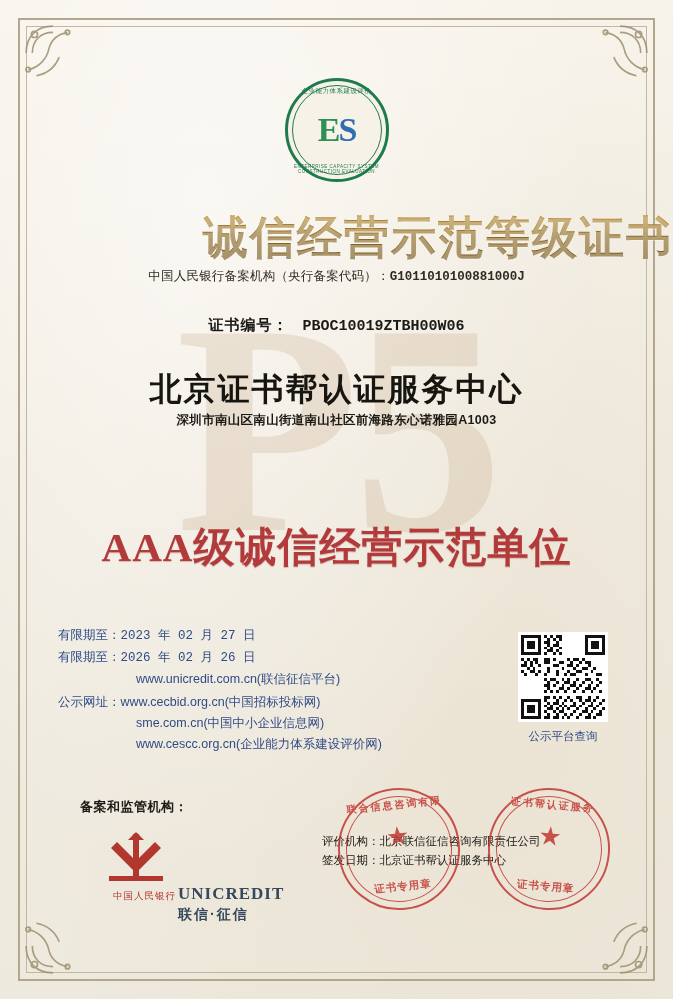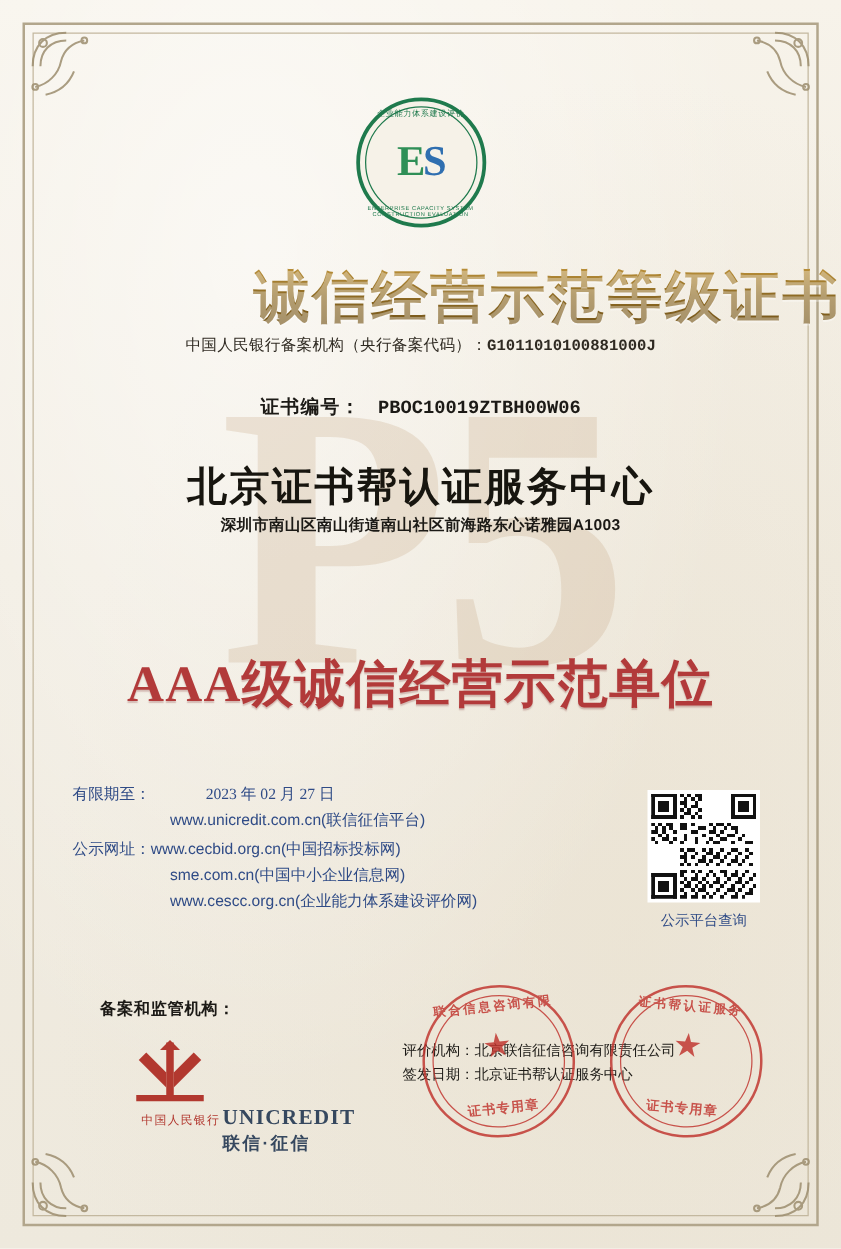--- a/index.html
+++ b/index.html
@@ -133,21 +133,21 @@
     text-shadow:0 1px 1px rgba(120,30,30,.25);
   }
 
   
   .details{
     position:absolute;left:58px;top:625px;
     font-size:12.5px;color:#2f4b86;line-height:21px;
   }
   .details .row{white-space:nowrap;}
   .details .k{color:#2f4b86;}
-  .details .dt{font-family:Liberation Serif, serif;letter-spacing:0;margin-left:44px;}
+  .details .dt{font-family:Liberation Mono, monospace;letter-spacing:0;}
   .details .url{color:#2f4b86;}
   .details .url-block{margin-top:2px;}
   .details .indent{padding-left:78px;}
 
   
   .qr-wrap{
     position:absolute;right:62px;top:632px;width:96px;text-align:center;
   }
   .qr{
     width:90px;height:90px;margin:0 auto;
@@ -298,20 +298,23 @@
     </div>
 
     <div class="company">北京证书帮认证服务中心</div>
     <div class="address">深圳市南山区南山街道南山社区前海路东心诺雅园A1003</div>
 
     <div class="rating-value">AAA级诚信经营示范单位</div>
 
     <div class="details">
       <div class="row">
         <span class="k">有限期至：</span><span class="dt">2023 年 02 月 27 日</span>
+      </div>
+      <div class="row">
+        <span class="k">有限期至：</span><span class="dt">2026 年 02 月 26 日</span>
       </div>
       <div class="row indent">
         <span class="url">www.unicredit.com.cn(联信征信平台)</span>
       </div>
       <div class="row url-block">
         <span class="k">公示网址：</span><span class="url">www.cecbid.org.cn(中国招标投标网)</span>
       </div>
       <div class="row indent">
         <span class="url">sme.com.cn(中国中小企业信息网)</span>
       </div>

